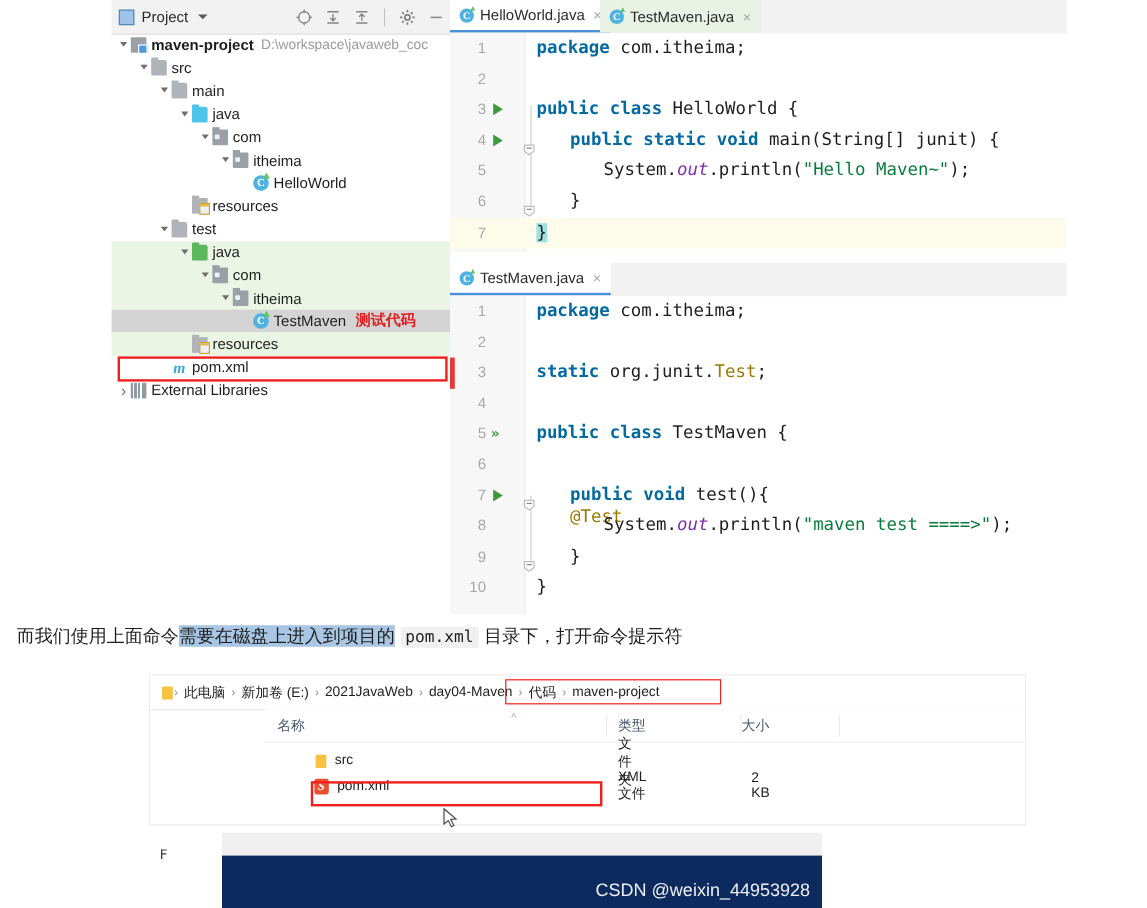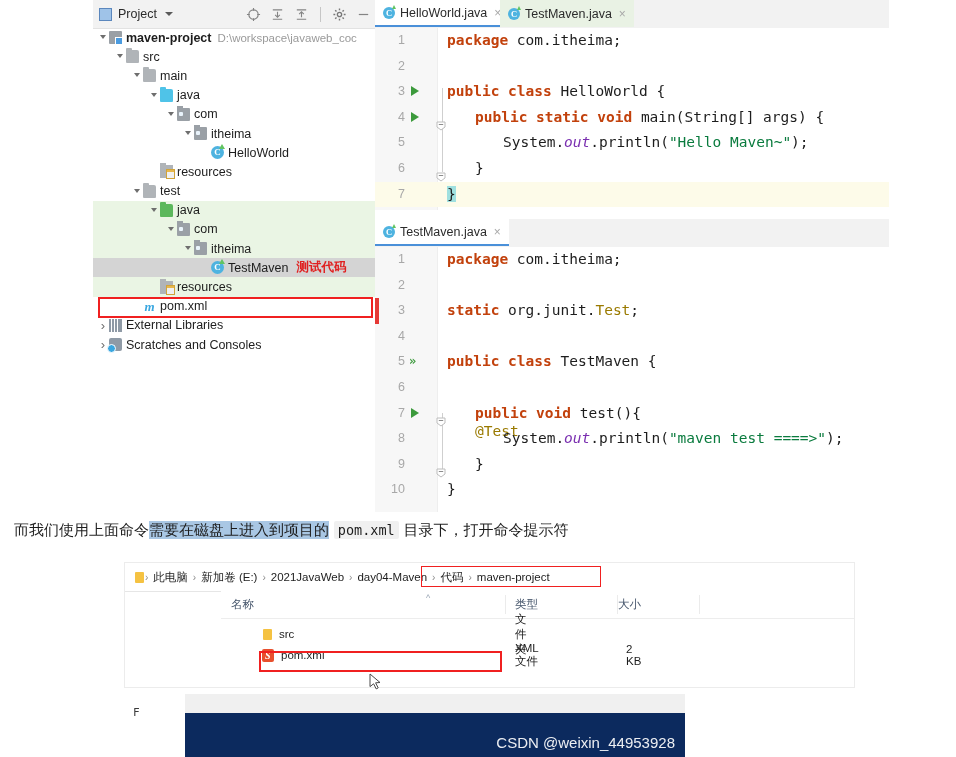--- a/index.html
+++ b/index.html
@@ -92,21 +92,21 @@
   .lnum{position:absolute;left:0;width:30px;text-align:right;color:#a8a8a8;font-size:12.5px;
     font-family:"Liberation Sans",sans-serif;}
   .run{position:absolute;left:36px;top:7px;width:0;height:0;border-left:8px solid #3c9a3c;
     border-top:5px solid transparent;border-bottom:5px solid transparent;}
   .run2{position:absolute;left:34px;top:6px;color:#3c9a3c;font-size:12px;line-height:12px;font-weight:bold;}
   .fold{position:absolute;left:61px;top:9px;width:9px;height:9px;}
   .ctext{position:absolute;left:62px;padding-left:2px;}
   .hl-line{background:#fdfbe9;}
   .vbar{position:absolute;left:67px;width:1px;background:#cfcfcf;}
   .errmark{position:absolute;left:0;width:4px;background:#e53935;}
-  .k{color:#c2410c;font-weight:bold;}
+  .k{color:#0369a1;font-weight:bold;}
   .s{color:#0a7b3e;}
   .f{color:#7a2fb0;font-style:italic;}
   .a{color:#9a7a00;}
   .t{color:#9a7a00;}
   .n{color:#1d1d1d;}
   .brc-hl{background:#9fe0e0;}
 
   
   #caption{left:14px;top:521px;font-size:15px;color:#1d1d1d;white-space:nowrap;
     font-family:"DejaVu Sans",sans-serif;}
@@ -293,26 +293,20 @@
           <span class="arrow"></span>
           <span class="ic ic-m">m</span>
           <span class="tlbl">pom.xml</span>
         </div>
         <div class="trow">
           <span style="flex: 0 0 4px;"></span>
           <span class="arrow r"></span>
           <span class="ic ic-lib"></span>
           <span class="tlbl">External Libraries</span>
         </div>
-        <div class="trow">
-          <span style="flex: 0 0 4px;"></span>
-          <span class="arrow r"></span>
-          <span class="ic ic-scr"></span>
-          <span class="tlbl">Scratches and Consoles</span>
-        </div>
       </div>
     <div class="abs" id="pom-box"></div>
   </div>
 
   <div class="abs" id="editor">
     <div class="abs" id="tabbar1">
         <div class="tab active" style="left: 0px;">
           <span class="tabcls-ico">C</span>
           <span>HelloWorld.java</span>
           <span class="tabclose">×</span>
@@ -326,21 +320,21 @@
     <div class="abs codepane" id="pane1" style="top:28px;height:182px;">
       <div class="gutter"></div>
       <div class="vbar" style="top:60px;height:84px;"></div>
       <div class="codelines">
           <div class="cl" style="top: 0px; position: absolute; left: 0px; width: 514px;"><span class="lnum">1</span><span class="ctext" style="padding-left: 10px;"><span class="k">package</span><span class="n"> com.itheima;</span></span></div>
           <div class="cl" style="top: 25.6px; position: absolute; left: 0px; width: 514px;"><span class="lnum">2</span><span class="ctext" style="padding-left: 10px;"></span></div>
           <div class="cl" style="top: 51.2px; position: absolute; left: 0px; width: 514px;"><span class="lnum">3</span><span class="run"></span><span class="ctext" style="padding-left: 10px;"><span class="k">public class </span><span class="n">HelloWorld </span><span class="n">{</span></span></div>
           <div class="cl" style="top: 76.8px; position: absolute; left: 0px; width: 514px;"><span class="lnum">4</span><span class="run"></span><span class="fold"><svg viewBox="0 0 10 10" width="10" height="10">
                 <path d="M1 1h8v5L5 9 1 6z" fill="#fff" stroke="#bcbcbc"></path>
                 <path d="M2.8 3.5h4.4" stroke="#8d8d8d"></path>
-              </svg></span><span class="ctext" style="padding-left: 38px;"><span class="k">public static void </span><span class="n">main</span><span class="n">(</span><span class="n">String</span><span class="n">[] args) {</span></span></div>
+              </svg></span><span class="ctext" style="padding-left: 38px;"><span class="k">public static void </span><span class="n">main</span><span class="n">(</span><span class="n">String</span><span class="n">[] junit) {</span></span></div>
           <div class="cl" style="top: 102.4px; position: absolute; left: 0px; width: 514px;"><span class="lnum">5</span><span class="ctext" style="padding-left: 66px;"><span class="n">System.</span><span class="f">out</span><span class="n">.println(</span><span class="s">"Hello Maven~"</span><span class="n">);</span></span></div>
           <div class="cl" style="top: 128px; position: absolute; left: 0px; width: 514px;"><span class="lnum">6</span><span class="fold"><svg viewBox="0 0 10 10" width="10" height="10">
                 <path d="M1 1h8v5L5 9 1 6z" fill="#fff" stroke="#bcbcbc"></path>
                 <path d="M2.8 3.5h4.4" stroke="#8d8d8d"></path>
               </svg></span><span class="ctext" style="padding-left: 38px;"><span class="n">}</span></span></div>
           <div class="cl hl-line" style="top: 153.6px; position: absolute; left: 0px; width: 514px;"><span class="lnum">7</span><span class="ctext" style="padding-left: 10px;"><span class="n brc-hl">}</span></span></div>
         </div>
     </div>
 
     <div class="abs" id="tabbar2" style="top:219px;left:0;width:514px;height:28px;background:#f2f2f2;">

